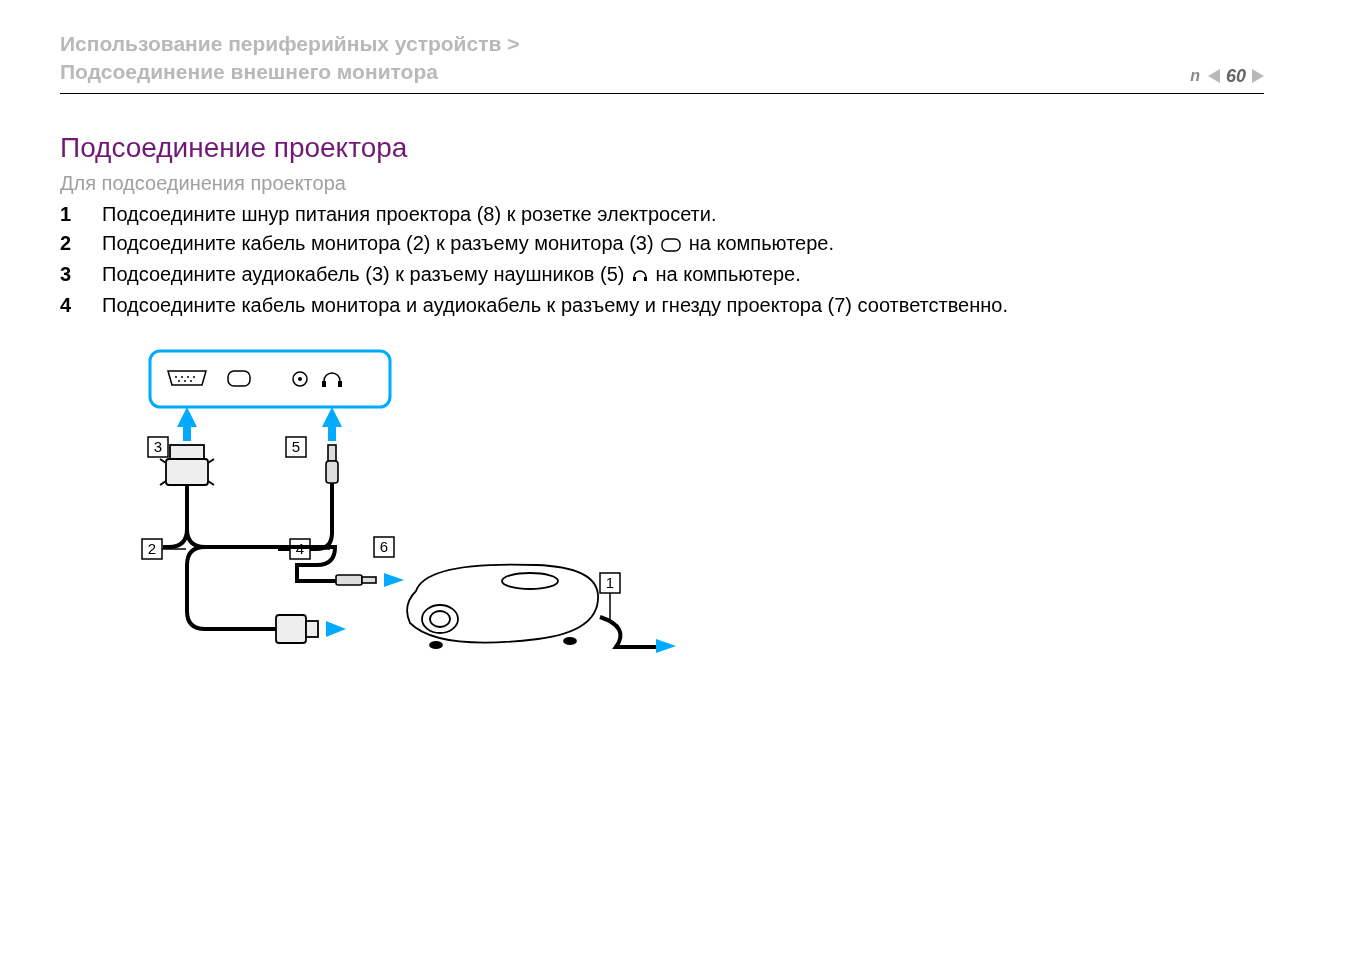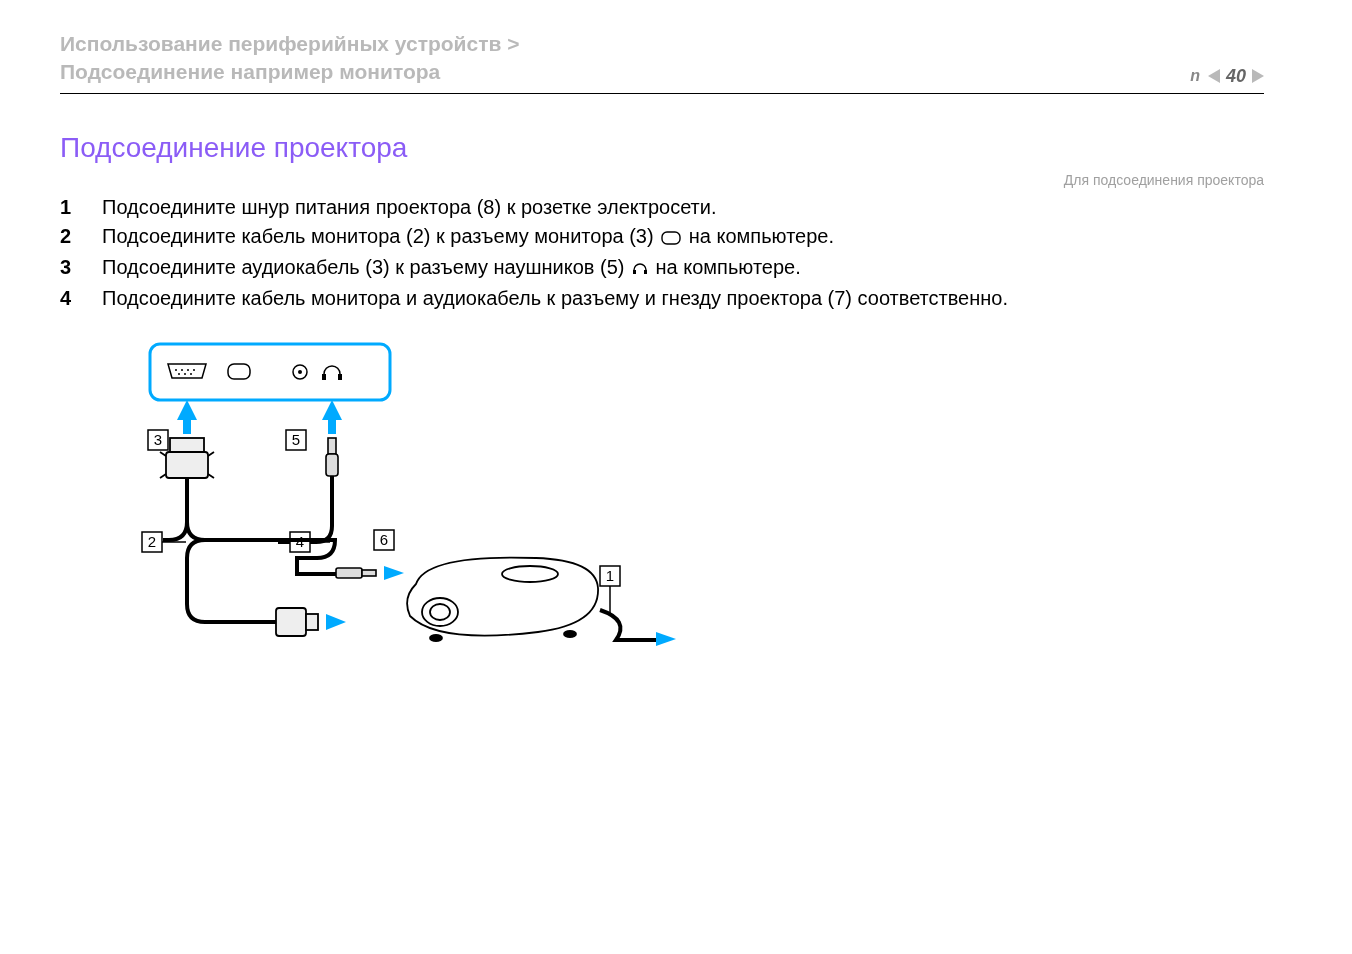--- a/index.html
+++ b/index.html
@@ -49,35 +49,34 @@
   .tri-right { border-left: 12px solid #b9b9b9; }
   .n-label {
     font-size: 16px;
     font-style: italic;
     font-weight: bold;
     color: #888;
     padding: 0 2px;
   }
 
   h2.section {
-    color: #8b5cf6;
+    color: #701a75;
     font-size: 28px;
     font-weight: normal;
     margin: 38px 0 6px 0;
   }
   p.lead {
     font-size: 20px;
     margin: 6px 0 14px 0;
   }
   h3.sub {
     color: #a0a0a0;
-    font-size: 14px;
+    font-size: 20px;
     font-weight: normal;
     margin: 8px 0 8px 0;
-    text-align: right;
   }
   .steps {
     font-size: 20px;
   }
   .steps .row {
     display: flex;
     gap: 24px;
     margin: 6px 0;
     align-items: baseline;
   }
@@ -95,26 +94,26 @@
   }
 </style>
 </head>
 <body>
 
 <div class="page">
 
   <div class="header-row">
     <div class="breadcrumb">
       <div>Использование периферийных устройств &gt;</div>
-      <div>Подсоединение например монитора</div>
+      <div>Подсоединение внешнего монитора</div>
     </div>
     <div class="page-nav">
       <span class="n-label">n</span>
       <span class="tri tri-left"></span>
-      <span class="num">40</span>
+      <span class="num">60</span>
       <span class="tri tri-right"></span>
     </div>
   </div>
 
   <h2 class="section">Подсоединение проектора</h2>
   <h3 class="sub">Для подсоединения проектора</h3>
 
   <div class="steps">
     <div class="row">
       <span class="num">1</span>

